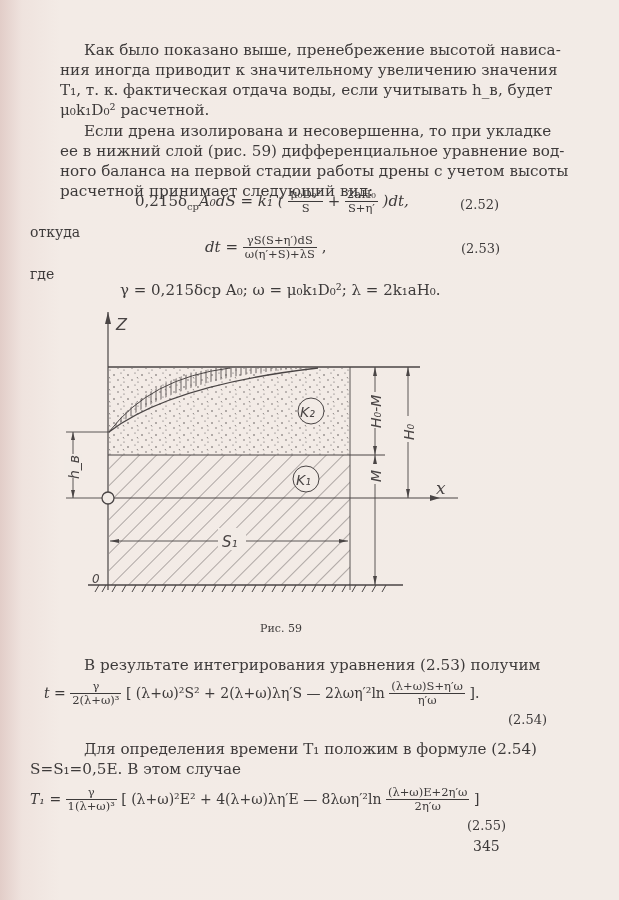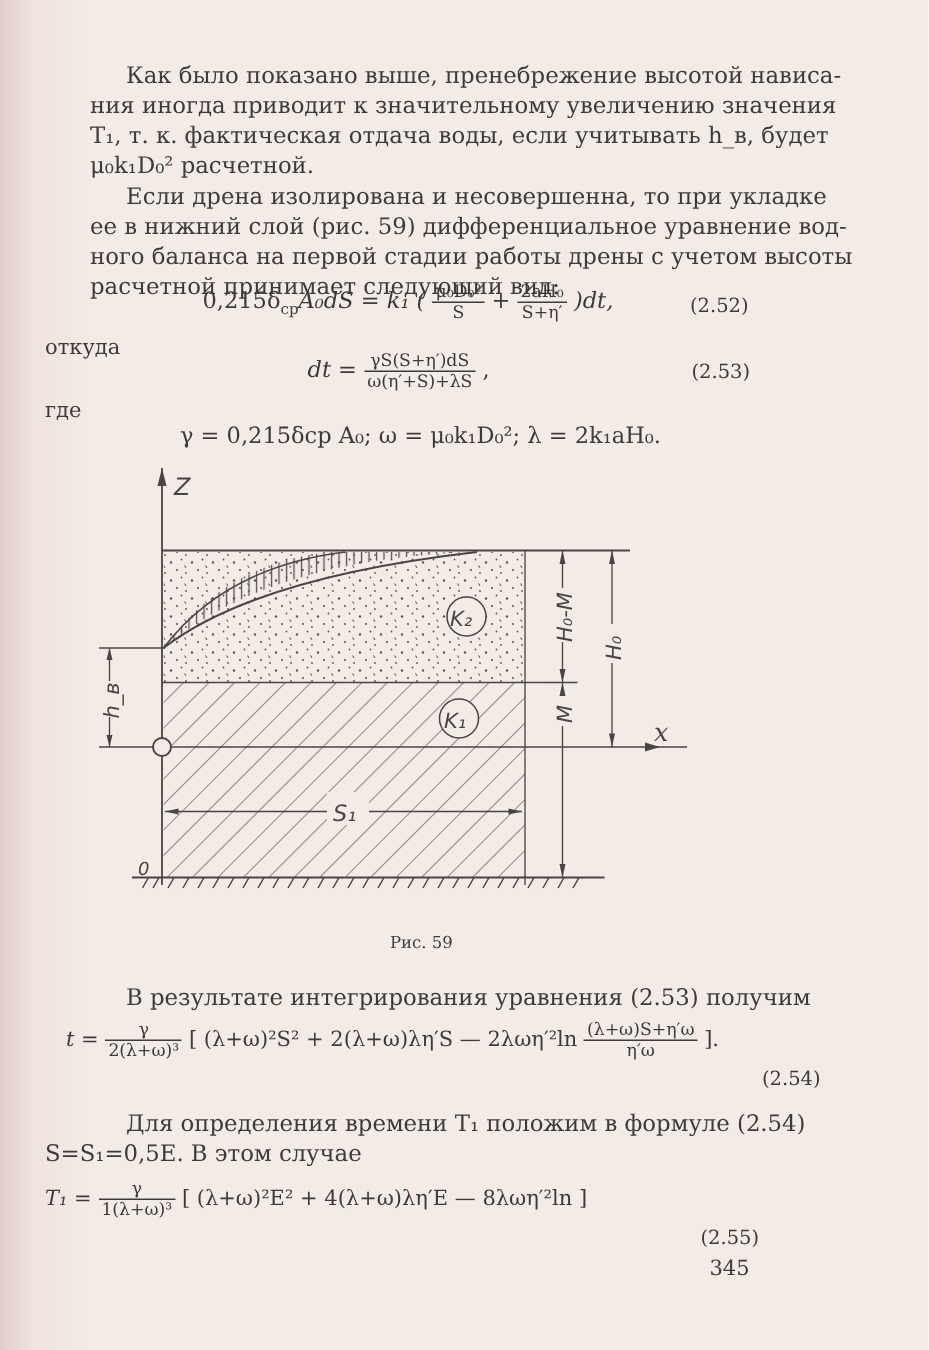--- a/index.html
+++ b/index.html
@@ -155,17 +155,18 @@
 </div>
 <div class="eqnum" style="left:467px; top:712px;margin-left:41px;">(2.54)</div>
 
 <div class="txt indent" style="top:739px; text-align:justify; text-align-last:justify;">Для определения времени T₁ положим в формуле (2.54)</div>
 <div class="txt" style="left:30px; top:759px;">S=S₁=0,5E. В этом случае</div>
 
 <div class="eq" style="left:30px; top:786px; font-size:14px;">
   <i>T₁ =</i>
   <span class="frac"><span class="num">γ</span><span class="den">1(λ+ω)³</span></span>
   <span>[ (λ+ω)²E² + 4(λ+ω)λη′E — 8λωη′²ln</span>
+  <span class="frac"><span class="num">(λ+ω)E+2η′ω</span><span class="den">2η′ω</span></span>
   <span>]</span>
 </div>
 <div class="eqnum" style="left:467px; top:818px;">(2.55)</div>
 
 <div class="pagenum">345</div>
 
 </body></html>

